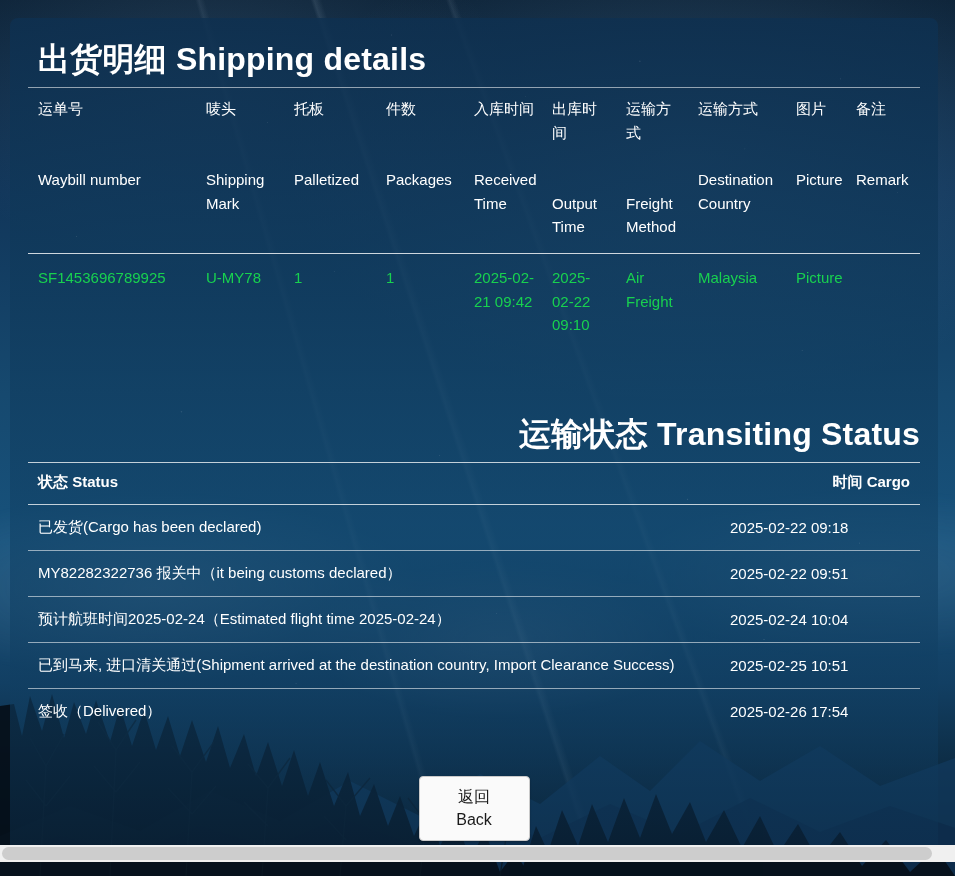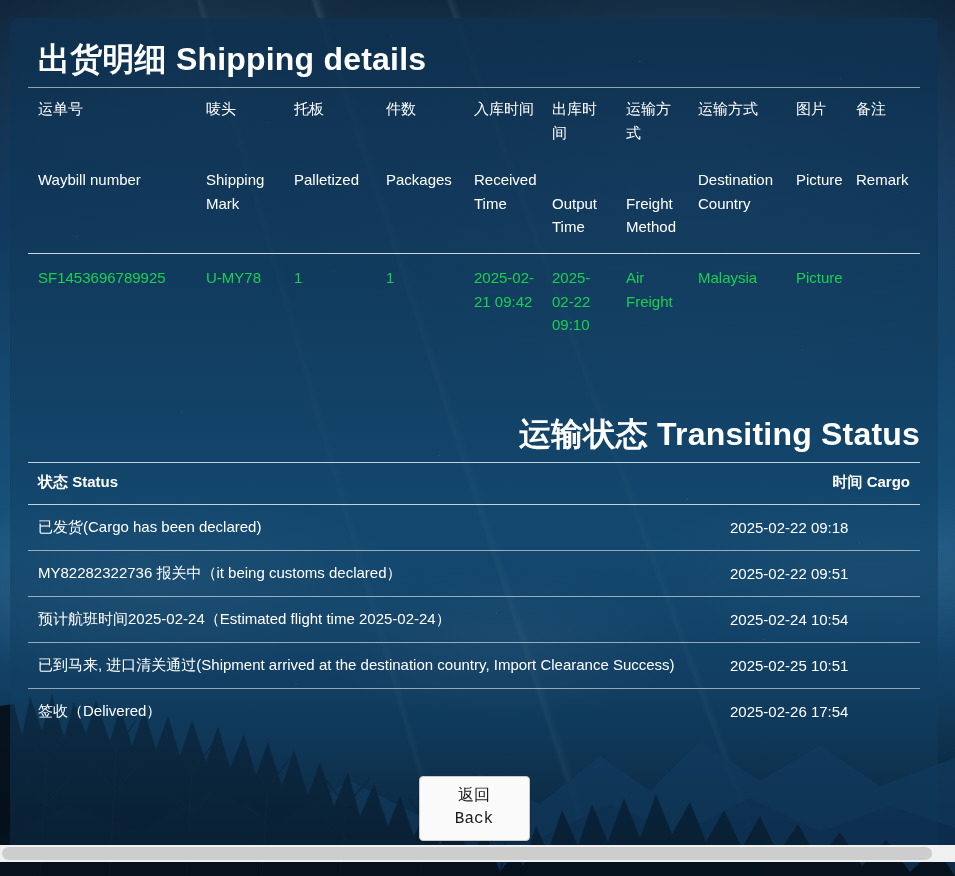--- a/index.html
+++ b/index.html
@@ -208,21 +208,21 @@
   }
   .back-button {
     width: 111px;
     min-height: 62px;
     background: #fafafa;
     border: 1px solid #c9c9c9;
     border-radius: 4px;
     box-shadow: 0 1px 2px rgba(0,0,0,0.25);
     color: #1a1a1a;
     font-size: 16px;
-    font-family: Liberation Mono, monospace;
+    font-family: Liberation Sans, sans-serif;
     line-height: 1.45;
     cursor: pointer;
     display: flex;
     flex-direction: column;
     align-items: center;
     justify-content: center;
     padding: 8px 0;
   }
 
   
@@ -385,21 +385,21 @@
       <tr>
         <td>已发货(Cargo has been declared)</td>
         <td class="time-cell">2025-02-22 09:18</td>
       </tr>
       <tr>
         <td>MY82282322736 报关中（it being customs declared）</td>
         <td class="time-cell">2025-02-22 09:51</td>
       </tr>
       <tr>
         <td>预计航班时间2025-02-24（Estimated flight time 2025-02-24）</td>
-        <td class="time-cell">2025-02-24 10:54</td>
+        <td class="time-cell">2025-02-24 10:04</td>
       </tr>
       <tr>
         <td>已到马来, 进口清关通过(Shipment arrived at the destination country, Import Clearance Success)</td>
         <td class="time-cell">2025-02-25 10:51</td>
       </tr>
       <tr>
         <td>签收（Delivered）</td>
         <td class="time-cell">2025-02-26 17:54</td>
       </tr>
     </tbody>

